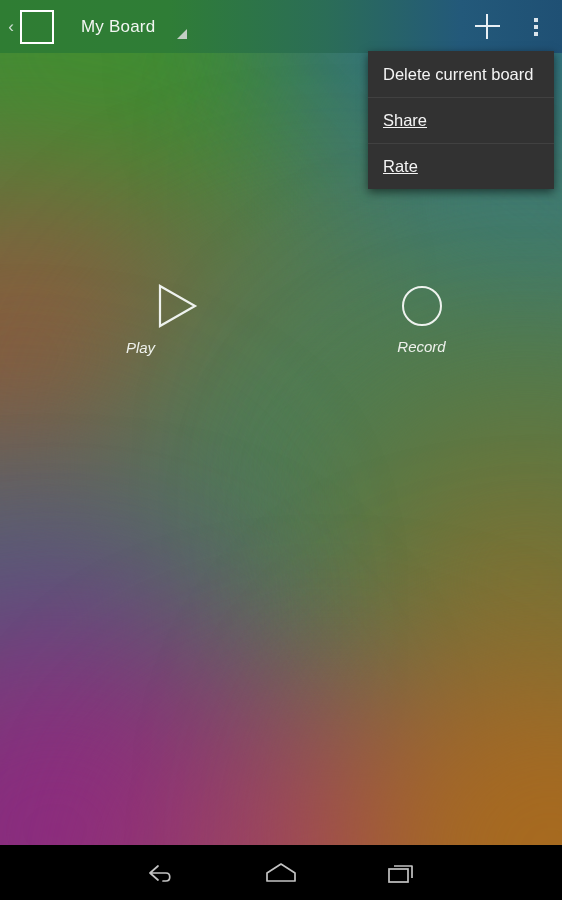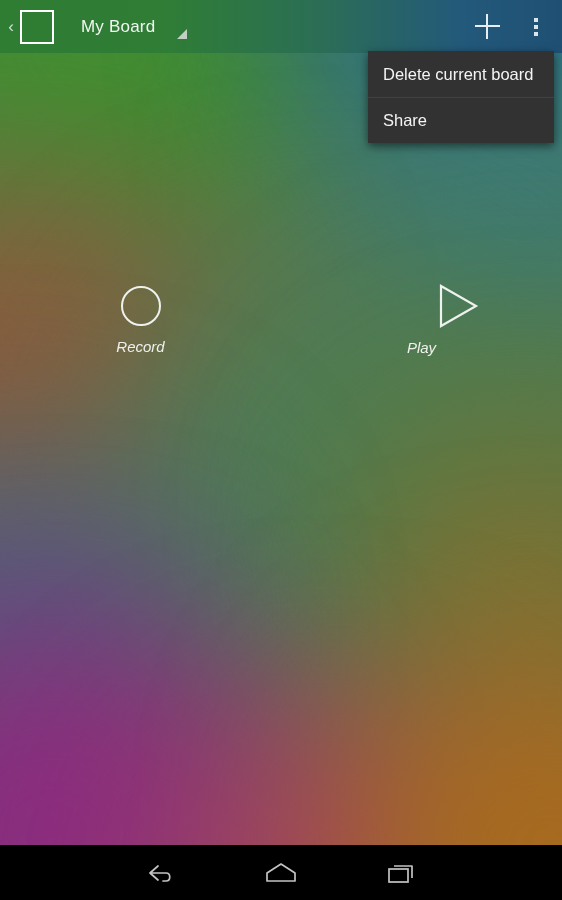--- a/index.html
+++ b/index.html
@@ -142,20 +142,21 @@
     display: flex;
     align-items: center;
     padding-left: 15px;
     color: #f4f4f4;
     font-size: 16.5px;
     box-sizing: border-box;
     white-space: nowrap;
   }
   .menu-item + .menu-item {
     border-top: 1px solid #414141;
+    text-decoration: underline;
   }
 
   
   #controls {
     position: absolute;
     left: 0;
     top: 285px;
     width: 562px;
     z-index: 10;
     display: flex;
@@ -245,35 +246,38 @@
     </div>
   </div>
 
   <div id="overflow-menu">
     <div class="menu-item">
       <span>Delete current board</span>
     </div>
     <div class="menu-item">
       <span>Share</span>
     </div>
+    <div class="menu-item">
+      <span>Rate</span>
+    </div>
   </div>
 
   <div id="controls">
-    <div class="control">
-      <div id="record-circle"></div>
-      <div class="control-label">Record</div>
-    </div>
     <div class="control">
       <div id="play-triangle">
         <svg width="40" height="44" viewBox="0 0 40 44">
           <polygon points="2,2 37,22 2,42" fill="none" stroke="#eef2ee" stroke-width="2.2" stroke-linejoin="miter"></polygon>
         </svg>
       </div>
       <div class="control-label">Play</div>
     </div>
+    <div class="control">
+      <div id="record-circle"></div>
+      <div class="control-label">Record</div>
+    </div>
   </div>
 
   <div id="navbar">
     <div class="nav-btn">
       <svg width="34" height="26" viewBox="0 0 34 26">
         <path d="M6,13 L14,6 M6,13 L14,20 M6,13 L22,13 C27,13 27,21 22,21 L19,21" fill="none" stroke="#c3c3c3" stroke-width="1.7" stroke-linecap="round" stroke-linejoin="round"></path>
       </svg>
     </div>
     <div class="nav-btn">
       <svg width="40" height="26" viewBox="0 0 40 26">

